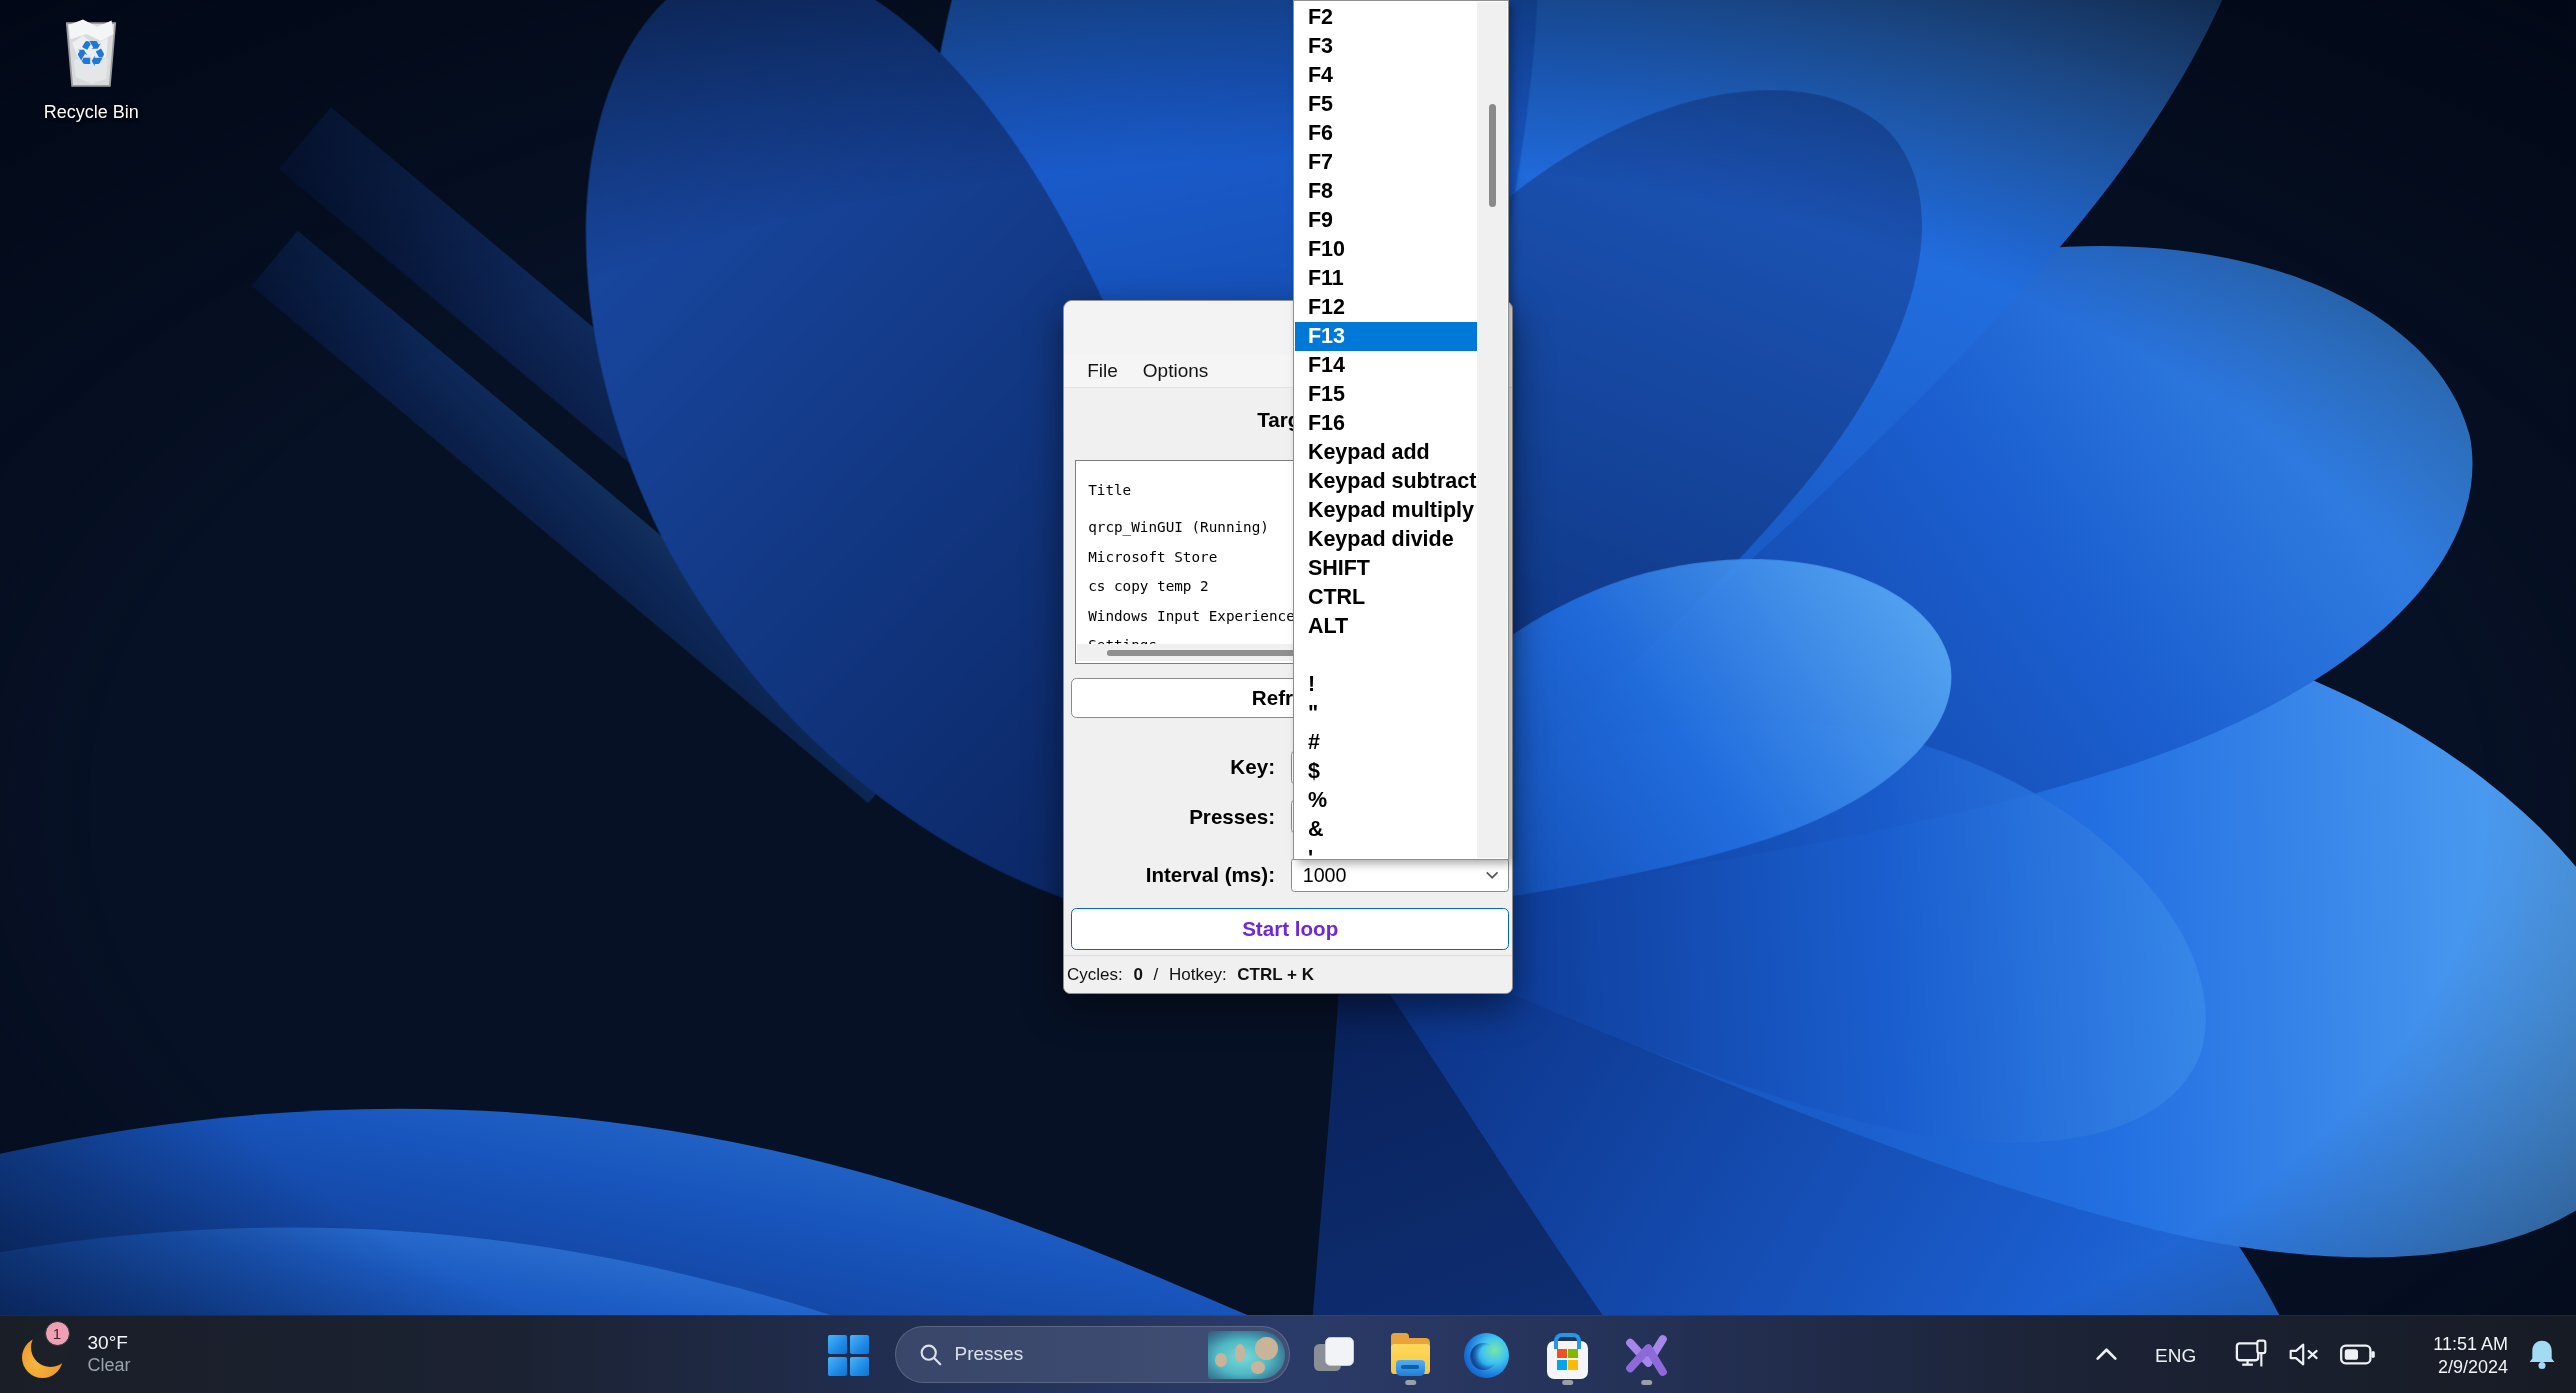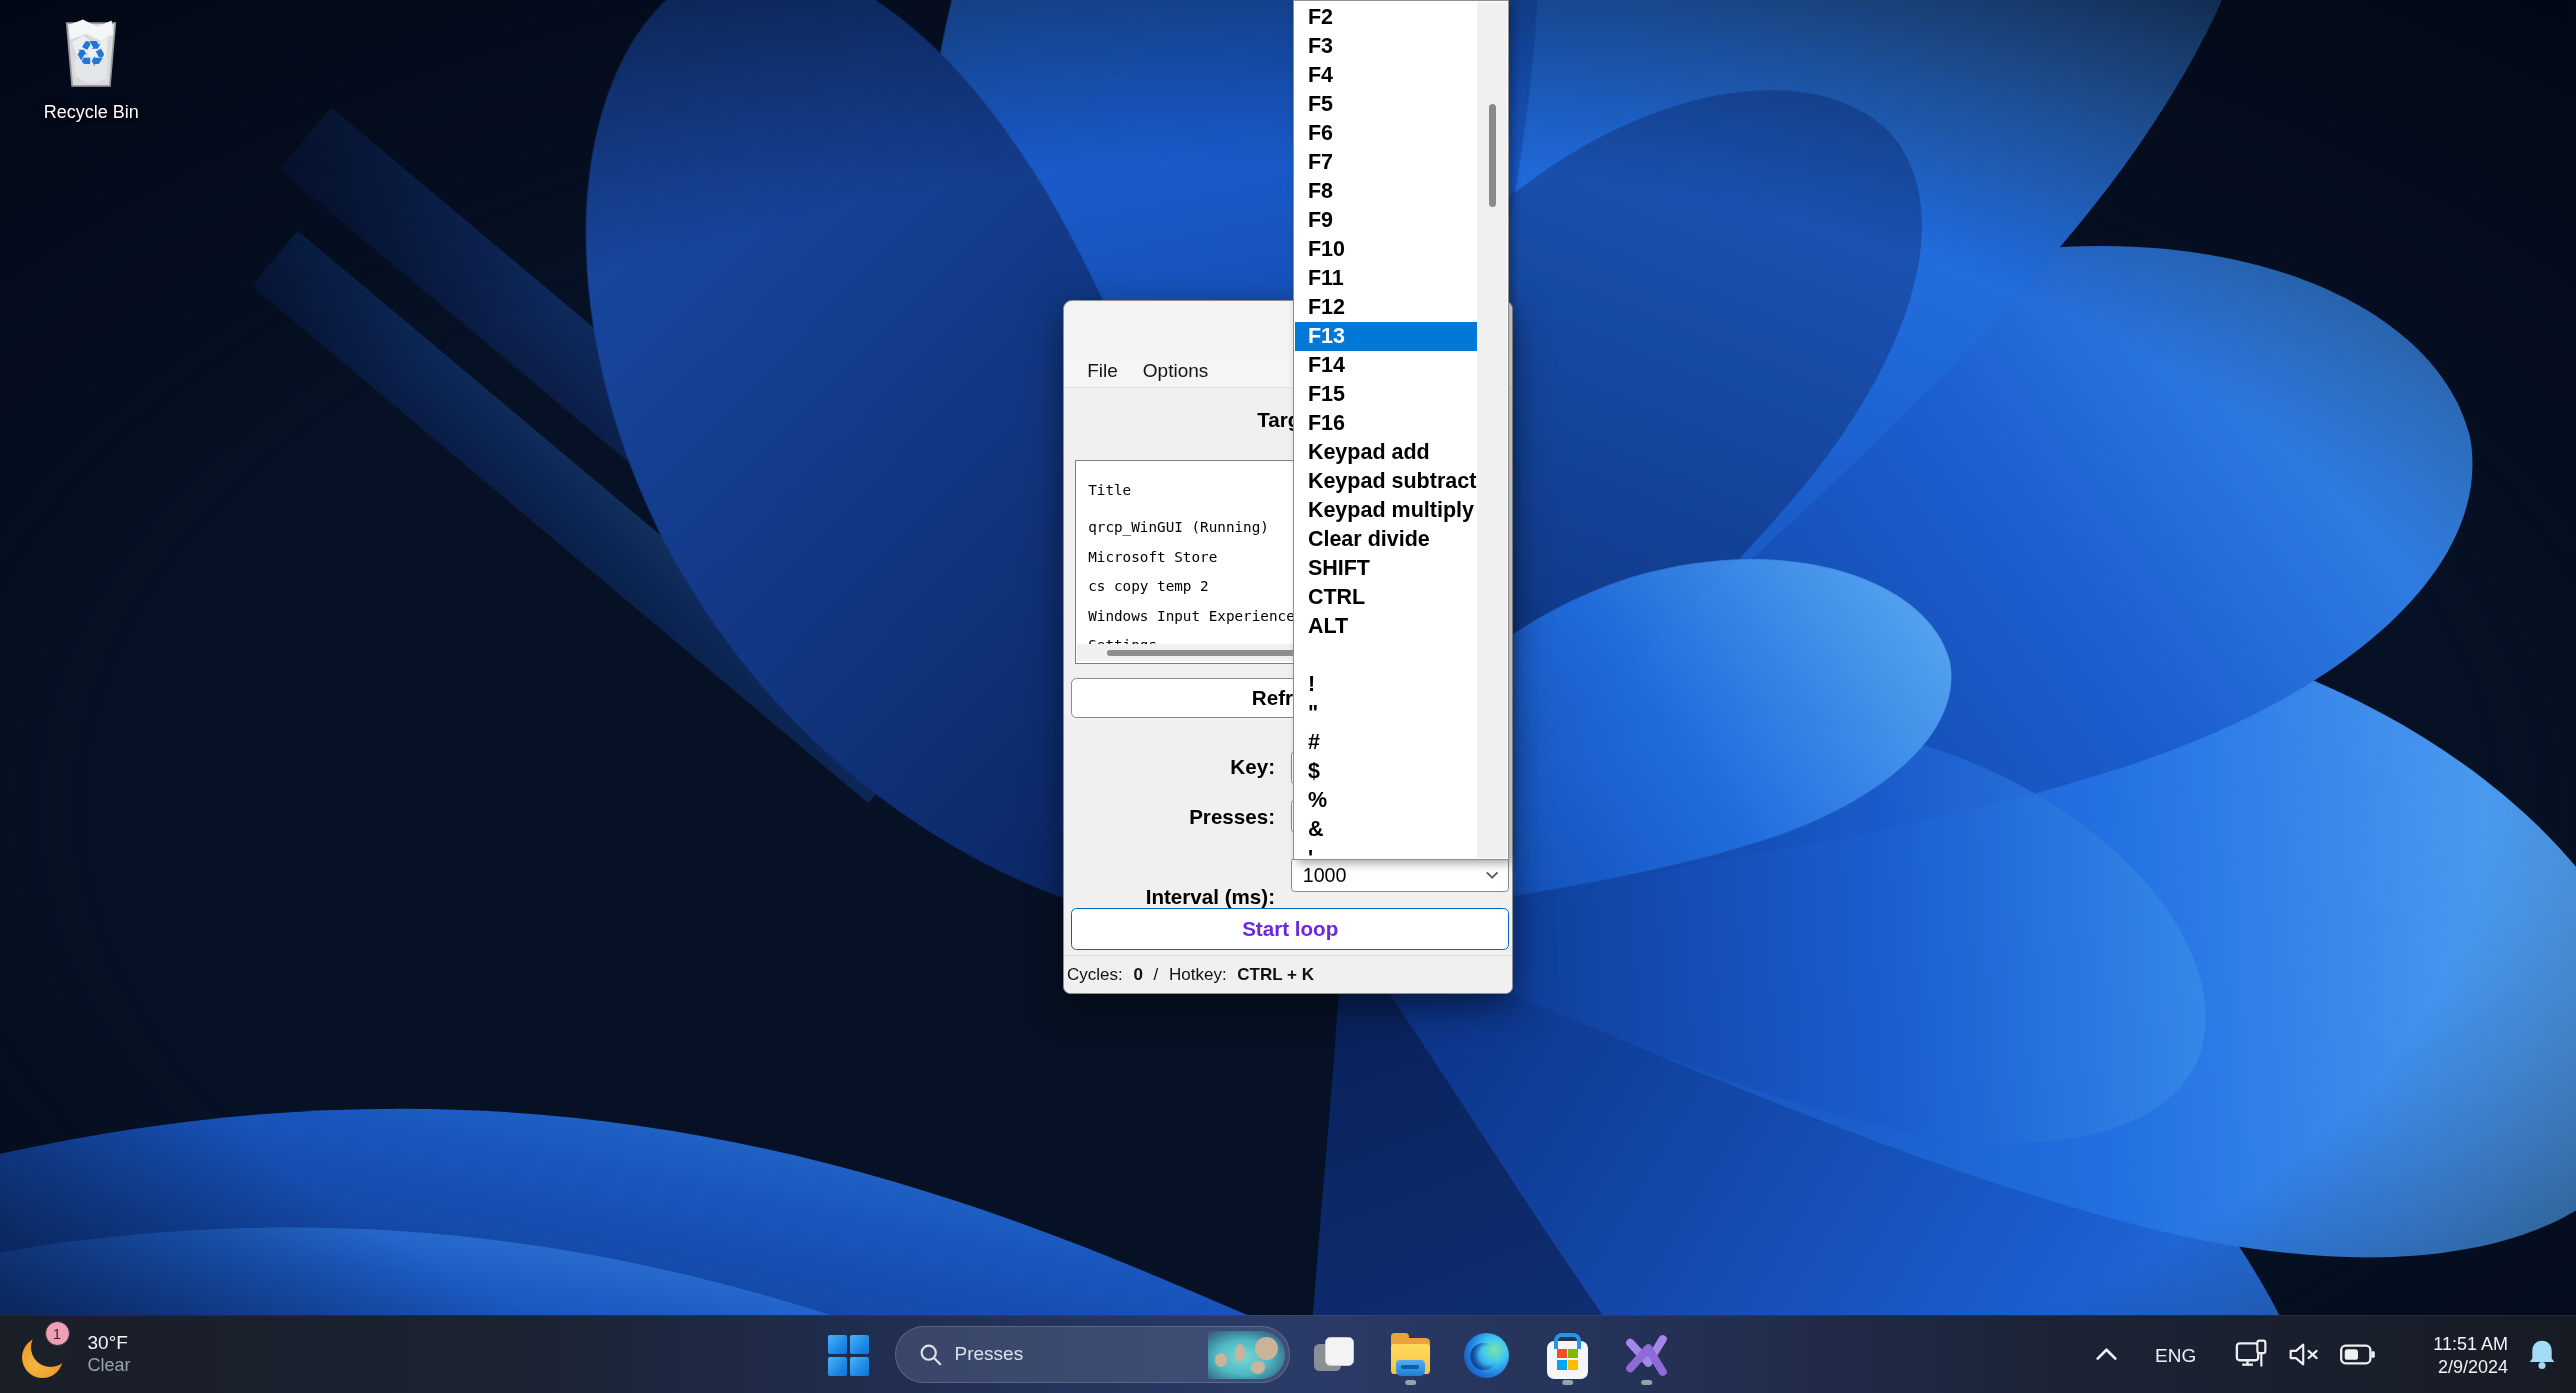--- a/index.html
+++ b/index.html
@@ -209,21 +209,21 @@
     </div>
 
     <button class="refresh-btn" data-interactable="true">Refresh</button>
 
     <div class="field-label" style="top:454px" data-interactable="false">Key:</div>
     <div class="combo" style="top:450px" data-interactable="true"></div>
 
     <div class="field-label" style="top:504px" data-interactable="false">Presses:</div>
     <div class="combo" style="top:499px" data-interactable="true"></div>
 
-    <div class="field-label" style="top:584px" data-interactable="false">Interval (ms):</div>
+    <div class="field-label" style="top:562px" data-interactable="false">Interval (ms):</div>
     <div class="combo interval" style="top:557px;height:34px" data-interactable="true">
       <span data-interactable="false">1000</span>
       <svg class="chev" width="14.3" height="9" viewBox="0 0 16 10" data-interactable="false">
         <polyline points="2,2 8,8 14,2" fill="none" stroke="#5a5a5a" stroke-width="2"></polyline>
       </svg>
     </div>
 
     <button class="start-btn" data-interactable="true">Start loop</button>
 
     <div class="statusbar" data-interactable="false">
@@ -248,21 +248,21 @@
         <div class="dd-item" data-interactable="true">F10</div>
         <div class="dd-item" data-interactable="true">F11</div>
         <div class="dd-item" data-interactable="true">F12</div>
         <div class="dd-item selected" data-interactable="true" style="background: rgb(0, 120, 215);">F13</div>
         <div class="dd-item" data-interactable="true">F14</div>
         <div class="dd-item" data-interactable="true">F15</div>
         <div class="dd-item" data-interactable="true">F16</div>
         <div class="dd-item" data-interactable="true">Keypad add</div>
         <div class="dd-item" data-interactable="true">Keypad subtract</div>
         <div class="dd-item" data-interactable="true">Keypad multiply</div>
-        <div class="dd-item" data-interactable="true">Clear divide</div>
+        <div class="dd-item" data-interactable="true">Keypad divide</div>
         <div class="dd-item" data-interactable="true">SHIFT</div>
         <div class="dd-item" data-interactable="true">CTRL</div>
         <div class="dd-item" data-interactable="true">ALT</div>
         <div class="dd-item" data-interactable="true">&nbsp;</div>
         <div class="dd-item" data-interactable="true">!</div>
         <div class="dd-item" data-interactable="true">"</div>
         <div class="dd-item" data-interactable="true">#</div>
         <div class="dd-item" data-interactable="true">$</div>
         <div class="dd-item" data-interactable="true">%</div>
         <div class="dd-item" data-interactable="true">&amp;</div>

